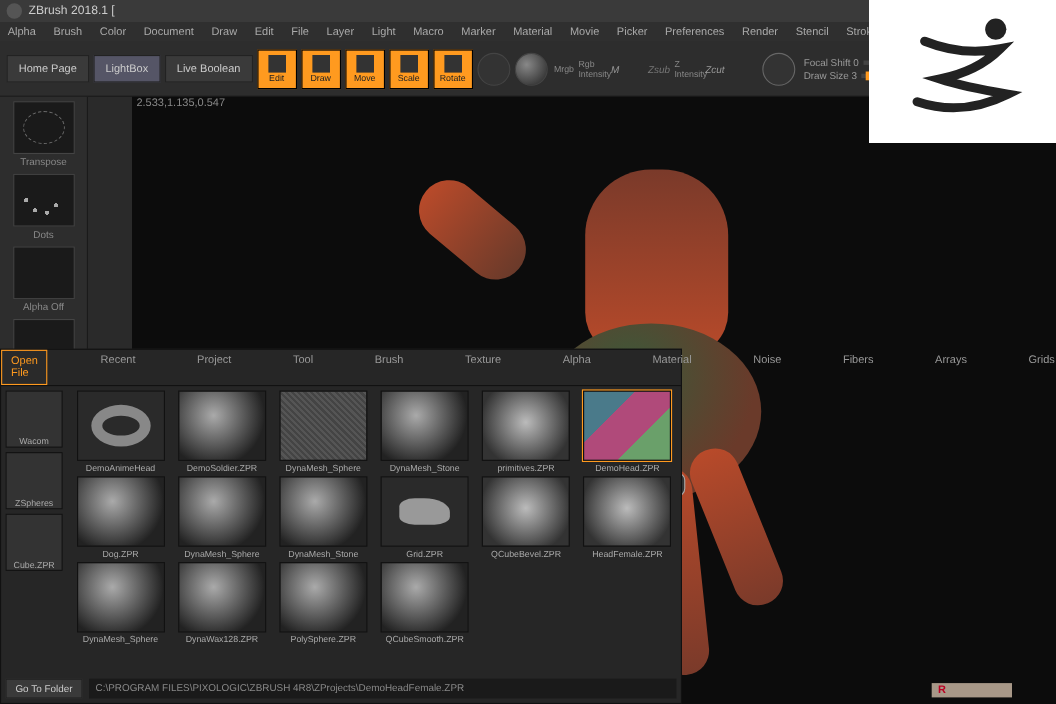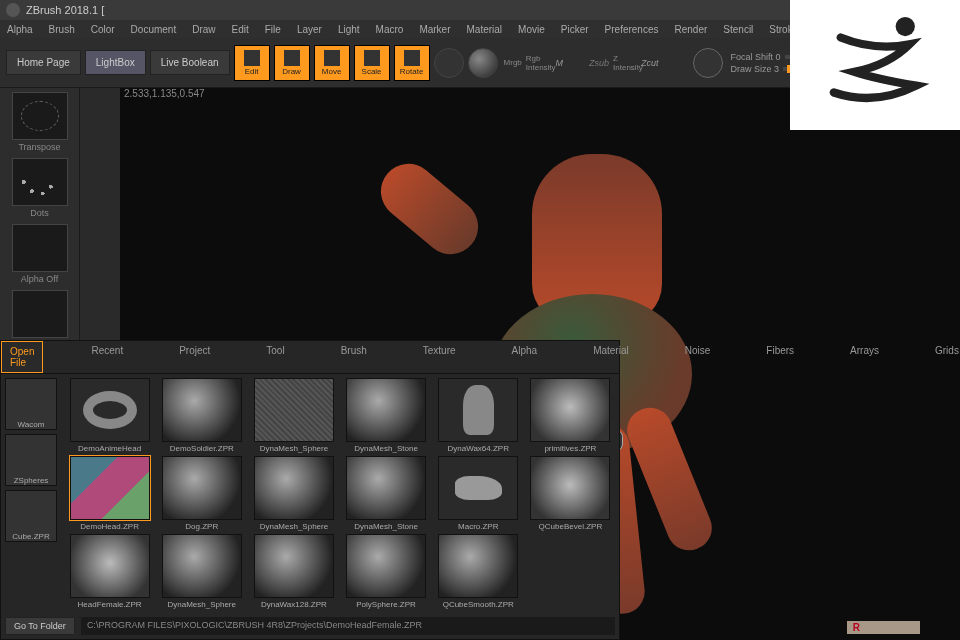--- a/index.html
+++ b/index.html
@@ -61,21 +61,21 @@
 .lb-th.body::before { content:""; position:absolute; left:30%; top:10%; width:40%; height:80%; background:#888; border-radius:40% 40% 20% 20%; }
 .lb-th.head { background: radial-gradient(circle at 50% 45%, #bbb, #333 80%); }
 .lb-th.pill { background:#2a2a2a; position:relative; }
 .lb-th.pill::before { content:""; position:absolute; left:15%; top:35%; width:70%; height:30%; border-radius:20px; background:linear-gradient(90deg,#e05a8a,#5ac0a0); transform:rotate(-20deg); }
 .lb-th.ring { background:#2a2a2a; position:relative; }
 .lb-th.ring::before { content:""; position:absolute; inset:12px; border:10px solid #888; border-radius:50%; }
 .lb-th.dog { background:#2a2a2a; position:relative; }
 .lb-th.dog::before { content:""; position:absolute; left:20%; top:30%; width:60%; height:40%; background:#999; border-radius:30% 50% 30% 30%; }
 .lb-th.noise { background: repeating-linear-gradient(45deg,#555,#555 2px,#444 2px,#444 4px); }
 .lb-cell .lbl { margin-top:2px; white-space:nowrap; overflow:hidden; max-width:80px; }
-.lb-footer { display:flex; gap:6px; padding:4px; font-size:9px; }
+.lb-footer { display:flex; gap:6px; padding:4px; font-size:9px;margin-top:23px; }
 .lb-footer .btn { background:#3a3a3a; color:#ccc; padding:3px 8px; border:1px solid #222; cursor:pointer; }
 .lb-footer .path { flex:1; background:#1a1a1a; color:#888; padding:3px 6px; }
 
 .corner-logo { position:absolute; top:0; right:0; width:170px; height:130px; background:#fff; display:flex; align-items:center; justify-content:center; }
 .corner-logo svg { width:140px; height:110px; }
 
 .left-lb-col { position:absolute; left:0; bottom:30px; width:60px; display:flex; flex-direction:column; gap:4px; padding:4px; }
 .left-lb-col .mini { width:52px; height:52px; border:1px solid #111; font-size:8px; color:#aaa; background:#333; display:flex; align-items:flex-end; justify-content:center; }
 </style>
 </head>
@@ -248,24 +248,20 @@
         </div>
         <div class="lb-cell">
           <div class="lb-th noise"></div>
           <div class="lbl">DynaMesh_Sphere</div>
         </div>
         <div class="lb-cell">
           <div class="lb-th "></div>
           <div class="lbl">DynaMesh_Stone</div>
         </div>
         <div class="lb-cell">
-          <div class="lb-th body"></div>
-          <div class="lbl">DynaWax64.ZPR</div>
-        </div>
-        <div class="lb-cell">
           <div class="lb-th head"></div>
           <div class="lbl">primitives.ZPR</div>
         </div>
         <div class="lb-cell">
           <div class="lb-th box3d sel"></div>
           <div class="lbl">DemoHead.ZPR</div>
         </div>
         <div class="lb-cell">
           <div class="lb-th "></div>
           <div class="lbl">Dog.ZPR</div>
@@ -273,21 +269,21 @@
         <div class="lb-cell">
           <div class="lb-th "></div>
           <div class="lbl">DynaMesh_Sphere</div>
         </div>
         <div class="lb-cell">
           <div class="lb-th "></div>
           <div class="lbl">DynaMesh_Stone</div>
         </div>
         <div class="lb-cell">
           <div class="lb-th dog"></div>
-          <div class="lbl">Macro.ZPR</div>
+          <div class="lbl">Grid.ZPR</div>
         </div>
         <div class="lb-cell">
           <div class="lb-th head"></div>
           <div class="lbl">QCubeBevel.ZPR</div>
         </div>
         <div class="lb-cell">
           <div class="lb-th head"></div>
           <div class="lbl">HeadFemale.ZPR</div>
         </div>
         <div class="lb-cell">

